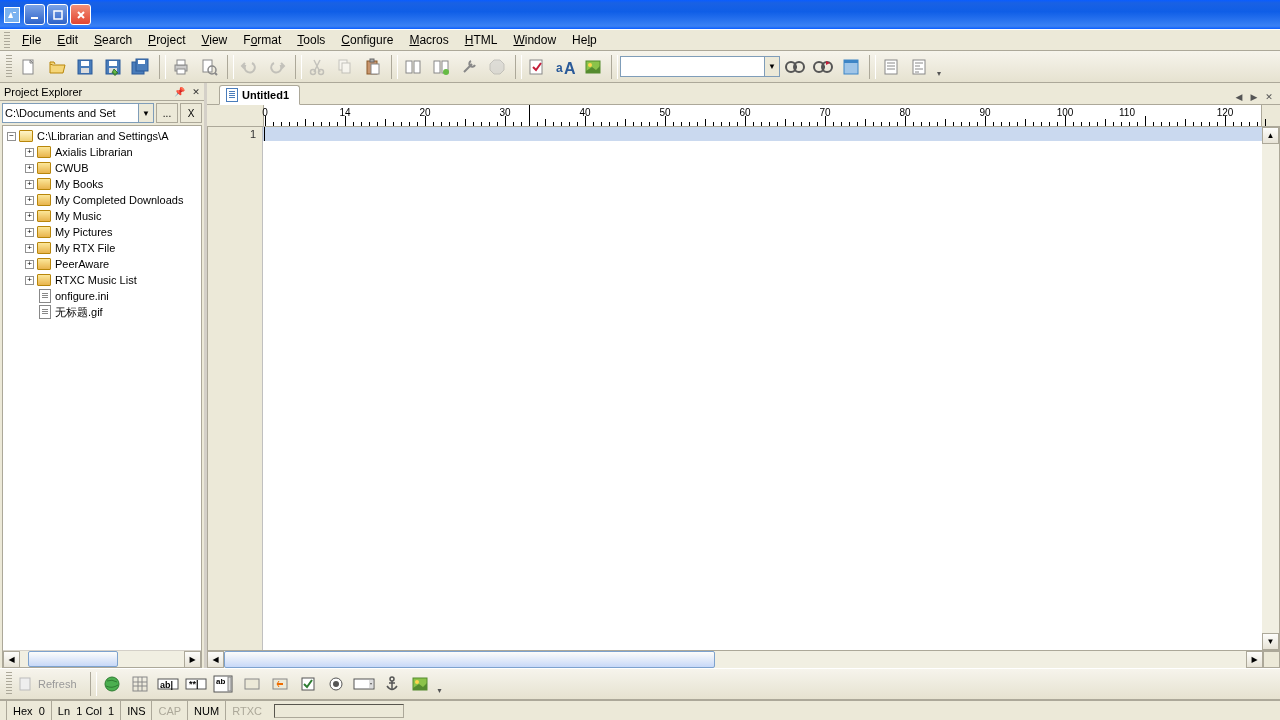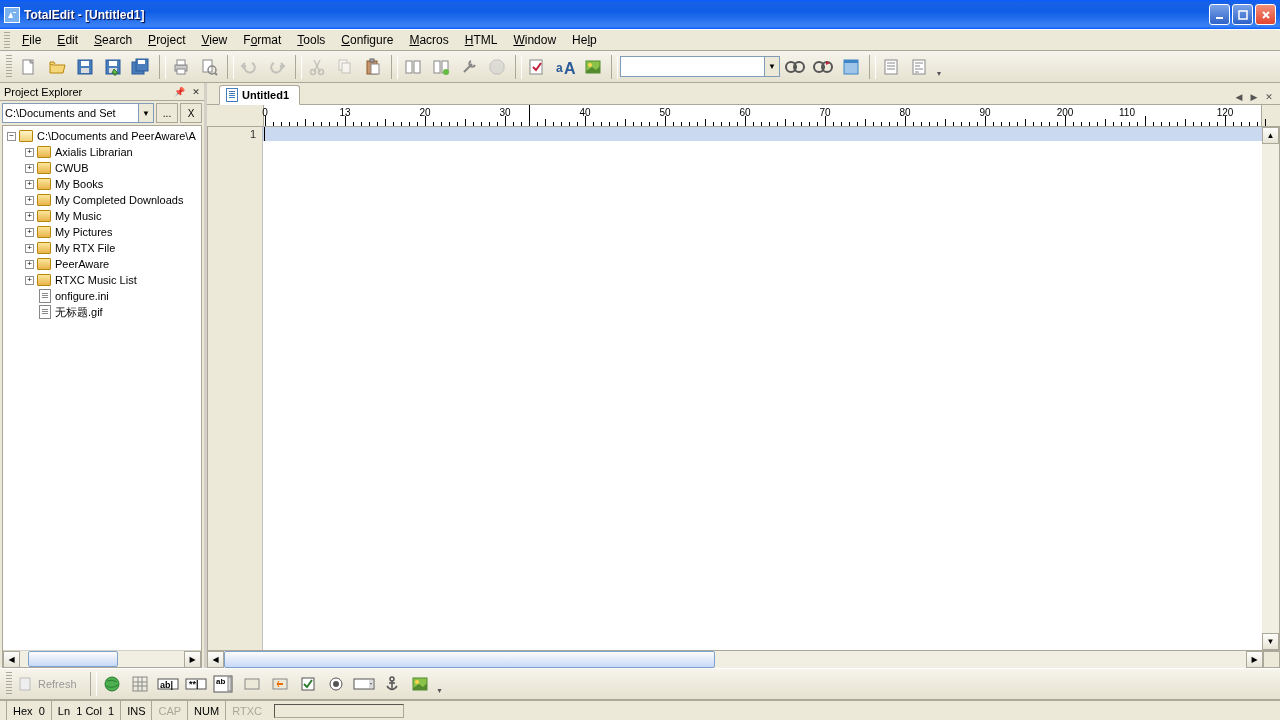--- a/index.html
+++ b/index.html
@@ -116,21 +116,20 @@
 </head>
 <body>
 
 <div class="titlebar">
   <div class="app-icon">
     <svg width="10" height="10" viewBox="0 0 10 10">
         <path d="M1 8 L4 2 L6 8 Z" fill="#fff"></path>
         <rect x="6" y="2" width="3" height="1" fill="#fff"></rect>
       </svg>
   </div>
-  <div class="title-text">TotalEdit - [Untitled1]</div>
   <div class="win-btns">
     <div class="win-btn win-min">
         <svg width="10" height="10">
           <rect x="1" y="7" width="7" height="2" fill="#fff"></rect>
         </svg>
       </div>
     <div class="win-btn win-max">
         <svg width="10" height="10">
           <rect x="1" y="1" width="8" height="8" fill="none" stroke="#fff" stroke-width="1.5"></rect>
         </svg>
@@ -356,21 +355,21 @@
         <div class="dd">▼</div>
       </div>
       <div class="path-btn">...</div>
       <div class="path-btn">X</div>
     </div>
     <div class="tree">
       <div class="tree-inner" id="tree-inner">
           <div class="tree-row" style="padding-left: 4px;">
             <div class="tree-toggle">−</div>
             <div class="folder-open-icon"></div>
-            <span>C:\Documents and PeerAware\A</span>
+            <span>C:\Librarian and Settings\A</span>
           </div>
           <div class="tree-row" style="padding-left: 22px;">
             <div class="tree-toggle">+</div>
             <div class="folder-icon"></div>
             <span>Axialis Librarian</span>
           </div>
           <div class="tree-row" style="padding-left: 22px;">
             <div class="tree-toggle">+</div>
             <div class="folder-icon"></div>
             <span>CWUB</span>
@@ -566,30 +565,30 @@
           <div class="ruler-tick" style="left: 938px; height: 4px;"></div>
           <div class="ruler-tick" style="left: 946px; height: 4px;"></div>
           <div class="ruler-tick" style="left: 954px; height: 4px;"></div>
           <div class="ruler-tick" style="left: 962px; height: 10px;"></div>
           <div class="ruler-tick" style="left: 970px; height: 4px;"></div>
           <div class="ruler-tick" style="left: 978px; height: 4px;"></div>
           <div class="ruler-tick" style="left: 986px; height: 4px;"></div>
           <div class="ruler-tick" style="left: 994px; height: 4px;"></div>
           <div class="ruler-tick" style="left: 1002px; height: 7px;"></div>
           <div class="ruler-label" style="left: 2px;">0</div>
-          <div class="ruler-label" style="left: 82px;">13</div>
+          <div class="ruler-label" style="left: 82px;">14</div>
           <div class="ruler-label" style="left: 162px;">20</div>
           <div class="ruler-label" style="left: 242px;">30</div>
           <div class="ruler-label" style="left: 322px;">40</div>
           <div class="ruler-label" style="left: 402px;">50</div>
           <div class="ruler-label" style="left: 482px;">60</div>
           <div class="ruler-label" style="left: 562px;">70</div>
           <div class="ruler-label" style="left: 642px;">80</div>
           <div class="ruler-label" style="left: 722px;">90</div>
-          <div class="ruler-label" style="left: 802px;">200</div>
+          <div class="ruler-label" style="left: 802px;">100</div>
           <div class="ruler-label" style="left: 864px;">110</div>
           <div class="ruler-label" style="left: 962px;">120</div>
           <div class="ruler-cursor" style="left: 266px; top: 0px; height: 100%;"></div>
         </div>
     </div>
 
     <div class="editor-area">
       <div class="gutter">
         <div class="ln">1</div>
       </div>

